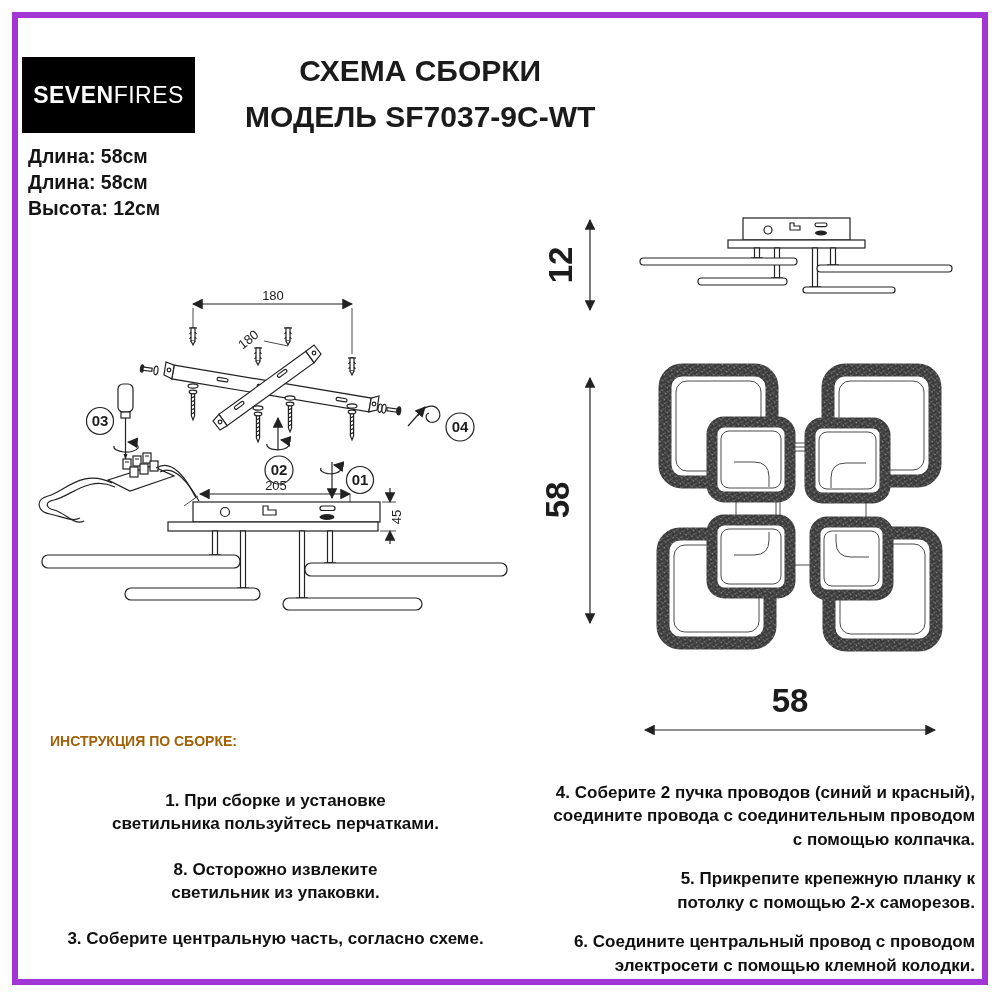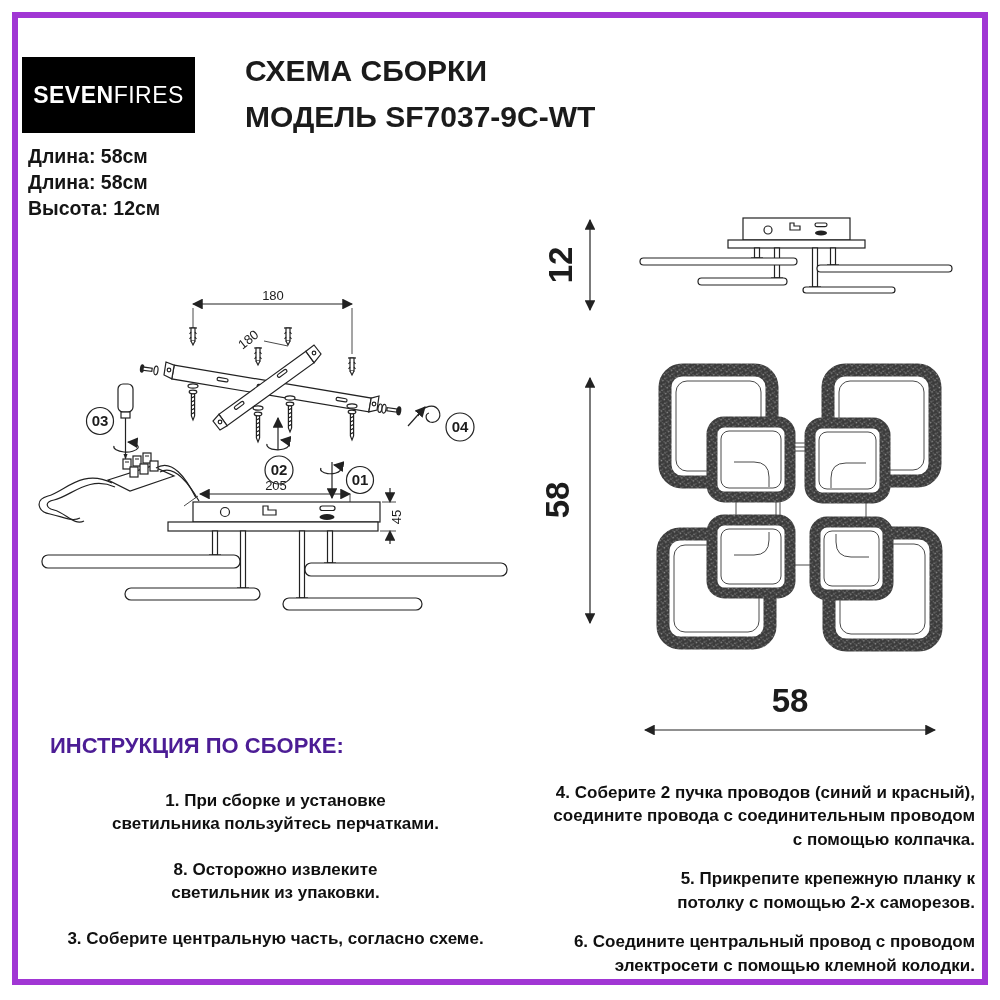--- a/index.html
+++ b/index.html
@@ -4,25 +4,25 @@
 <style>
   html,body{margin:0;padding:0;background:#fff;}
   .page{position:relative;width:1000px;height:1000px;background:#fff;overflow:hidden;
         font-family:"Liberation Sans",sans-serif;color:#111;}
   .frame{position:absolute;left:12px;top:12px;right:12px;bottom:15px;border:6px solid #A136D4;}
   .logo{position:absolute;left:22px;top:57px;width:173px;height:76px;background:#000;
         display:flex;align-items:center;justify-content:center;}
   .logo span{color:#fff;font-size:23px;letter-spacing:.5px;}
   .logo .b{font-weight:800;}
   .logo .r{font-weight:400;}
-  .title{position:absolute;left:245px;top:48px;font-size:30px;font-weight:800;line-height:46px;color:#1b1b1b;}
+  .title{position:absolute;left:245px;top:48px;font-size:30px;font-weight:800;line-height:46px;color:#1b1b1b;text-align:center;}
   .specs{position:absolute;left:28px;top:143px;width:168px;text-align:left;
          font-size:19.5px;font-weight:600;line-height:26px;color:#151515;}
   .diagram{position:absolute;left:20px;top:200px;}
-  .instr-head{position:absolute;left:50px;top:733px;font-size:22px;font-weight:800;color:#4c1d95;}
+  .instr-head{position:absolute;left:50px;top:733px;font-size:14px;font-weight:800;color:#a16207;}
   .col{position:absolute;font-size:17px;font-weight:600;line-height:1.38;color:#101010;}
   .col-left{left:48px;top:789px;width:455px;text-align:center;}
   .col-right{left:510px;top:781px;width:465px;}
   .item{white-space:pre-line;}
   .col-left .item{margin-bottom:22px;}
   .col-right .item{margin-bottom:16px;text-align:right;}
   .col-right .item:nth-child(2){}
   svg .ln{stroke:#222;fill:none;stroke-width:1.2;}
   svg .wh{fill:#fff;stroke:#222;stroke-width:1.2;}
   svg .thin{stroke:#4a4a4a;fill:none;stroke-width:1;}

